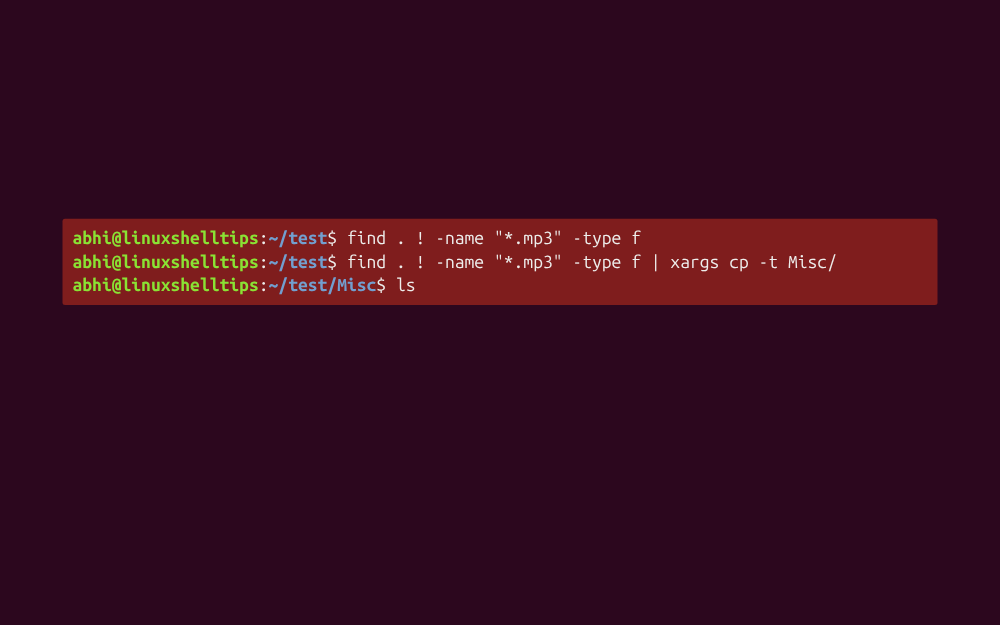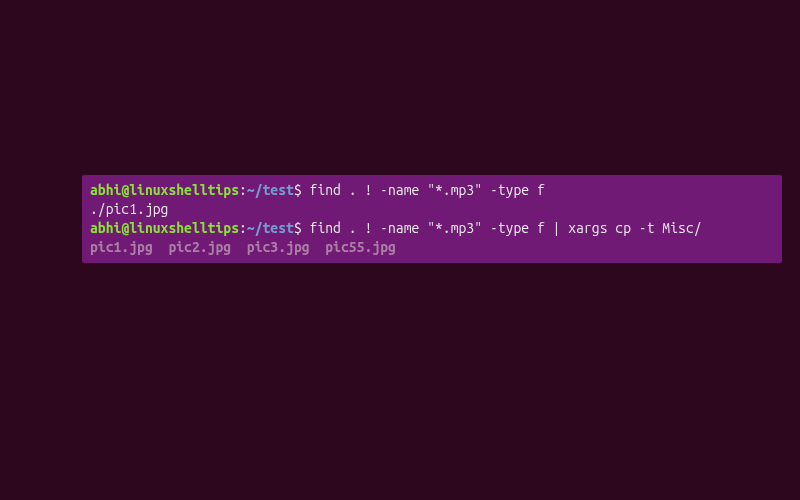--- a/index.html
+++ b/index.html
@@ -11,47 +11,45 @@
       font-size: 14px;
       line-height: 1.35;
       overflow: hidden;
       position: relative;
     }
     .terminal {
       position: absolute;
       left: 50px;
       top: 175px;
       width: 700px;
-      background: #701a75;
+      background: #7f1d1d;
       padding: 6px 8px;
       color: #eeeeec;
       border-radius: 2px;
-      margin-left: 32px;
     }
     .line { white-space: pre; }
     .user { color: #8ae234; font-weight: bold; }
     .at   { color: #8ae234; font-weight: bold; }
     .host { color: #8ae234; font-weight: bold; }
     .colon{ color: #eeeeec; }
     .path { color: #729fcf; font-weight: bold; }
     .dollar{ color: #eeeeec; }
     .cmd  { color: #eeeeec; }
     .out  { color: #eeeeec; }
     .file { color: #ad7fa8; font-weight: bold; }
     .sep  { color: #eeeeec; }
   </style>
 </head>
 <body>
 
 <div class="terminal">
 
   <div class="line"><span class="user">abhi</span><span class="at">@</span><span class="host">linuxshelltips</span><span class="colon">:</span><span class="path">~/test</span><span class="dollar">$ </span><span class="cmd">find . ! -name "*.mp3" -type f</span></div>
 
-  <div class="line out">./pic1.jpg</div>
 
   <div class="line"><span class="user">abhi</span><span class="at">@</span><span class="host">linuxshelltips</span><span class="colon">:</span><span class="path">~/test</span><span class="dollar">$ </span><span class="cmd">find . ! -name "*.mp3" -type f | xargs cp -t Misc/</span></div>
 
 
+  <div class="line"><span class="user">abhi</span><span class="at">@</span><span class="host">linuxshelltips</span><span class="colon">:</span><span class="path">~/test/Misc</span><span class="dollar">$ </span><span class="cmd">ls</span></div>
 
-  <div class="line"><span class="file">pic1.jpg</span><span class="sep">  </span><span class="file">pic2.jpg</span><span class="sep">  </span><span class="file">pic3.jpg</span><span class="sep">  </span><span class="file">pic55.jpg</span></div>
 
 
 </div>
 
 </body></html>

